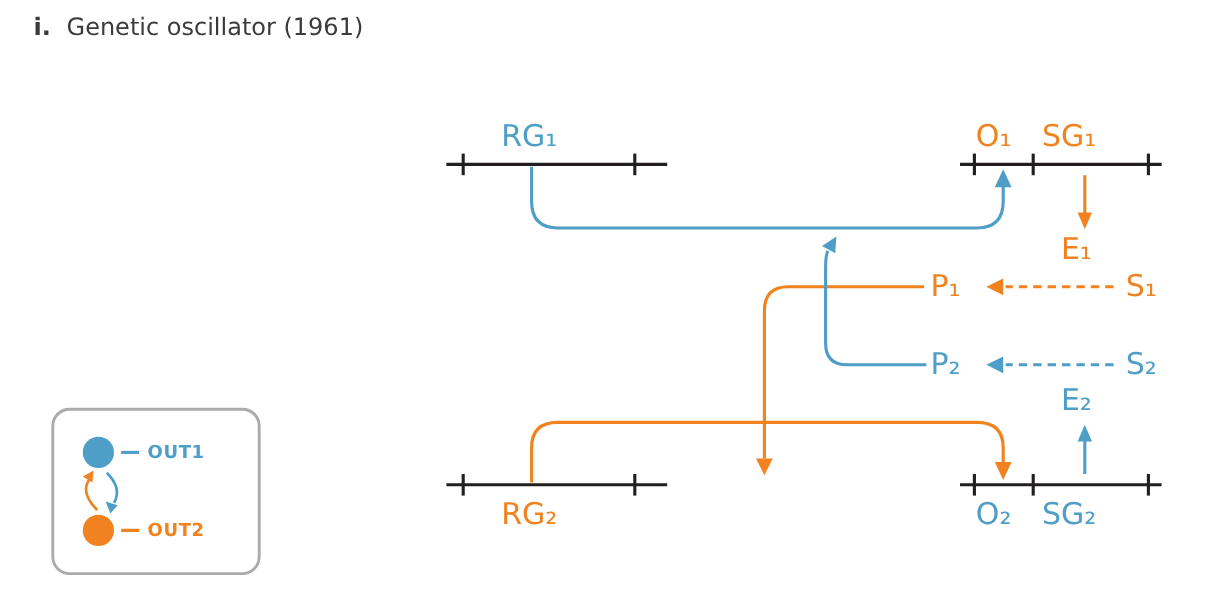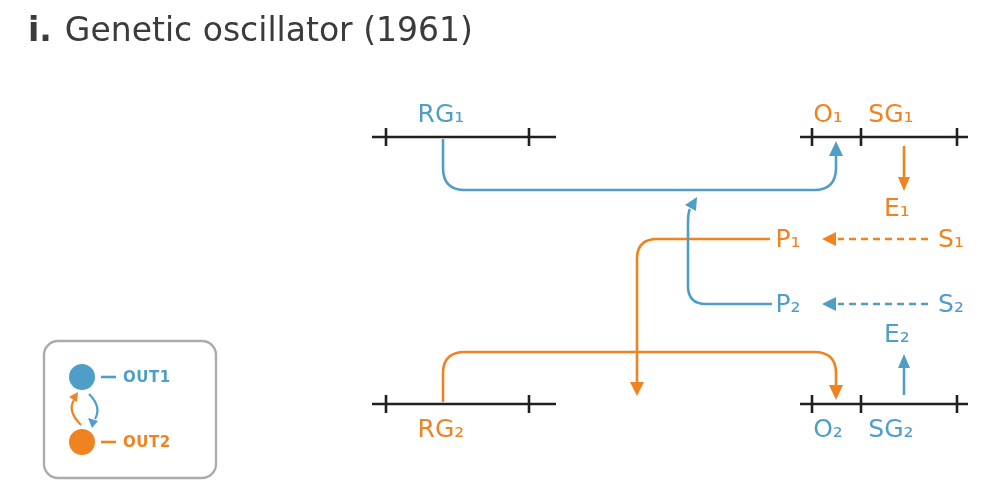--- a/index.html
+++ b/index.html
@@ -3,21 +3,21 @@
 <meta charset="utf-8">
 <style>
   html,body{margin:0;padding:0}
   body{
     width:1005px;height:497px;position:relative;overflow:hidden;
     background:#ffffff;
     font-family:"DejaVu Sans","Liberation Sans",sans-serif;
   }
   .title{
     position:absolute;left:28px;top:10px;
-    font-size:33px;color:#3B3B3B;white-space:nowrap;
+    font-size:20px;color:#3B3B3B;white-space:nowrap;
   }
   .title .prefix{font-weight:700;margin-right:13px}
   svg.diagram{position:absolute;left:0;top:0}
   .geneline{stroke:#231F20;stroke-width:2.6;fill:none;stroke-linecap:butt}
   .blue{stroke:#4E9EC7;stroke-width:2.6;fill:none;stroke-linecap:butt}
   .orange{stroke:#F0831F;stroke-width:2.6;fill:none;stroke-linecap:butt}
   .fblue{fill:#4E9EC7;stroke:none}
   .forange{fill:#F0831F;stroke:none}
   .dash{stroke-dasharray:7 5;stroke-width:2.4}
   .legend-arrow{stroke-width:2.2}

